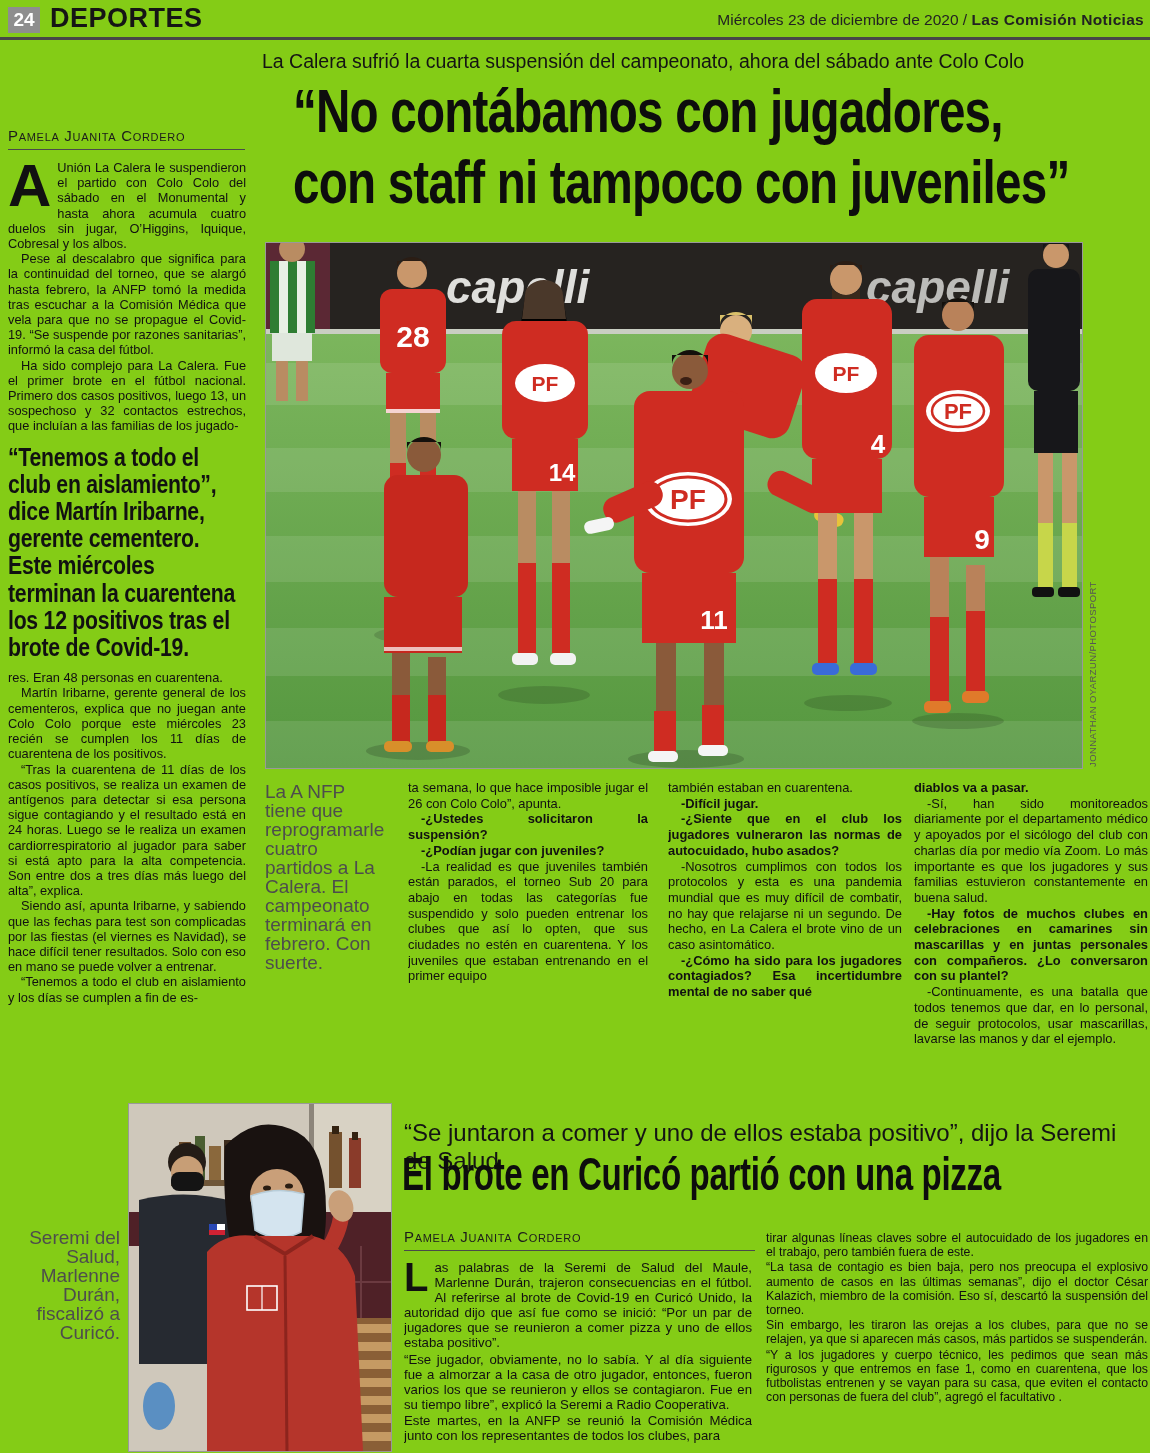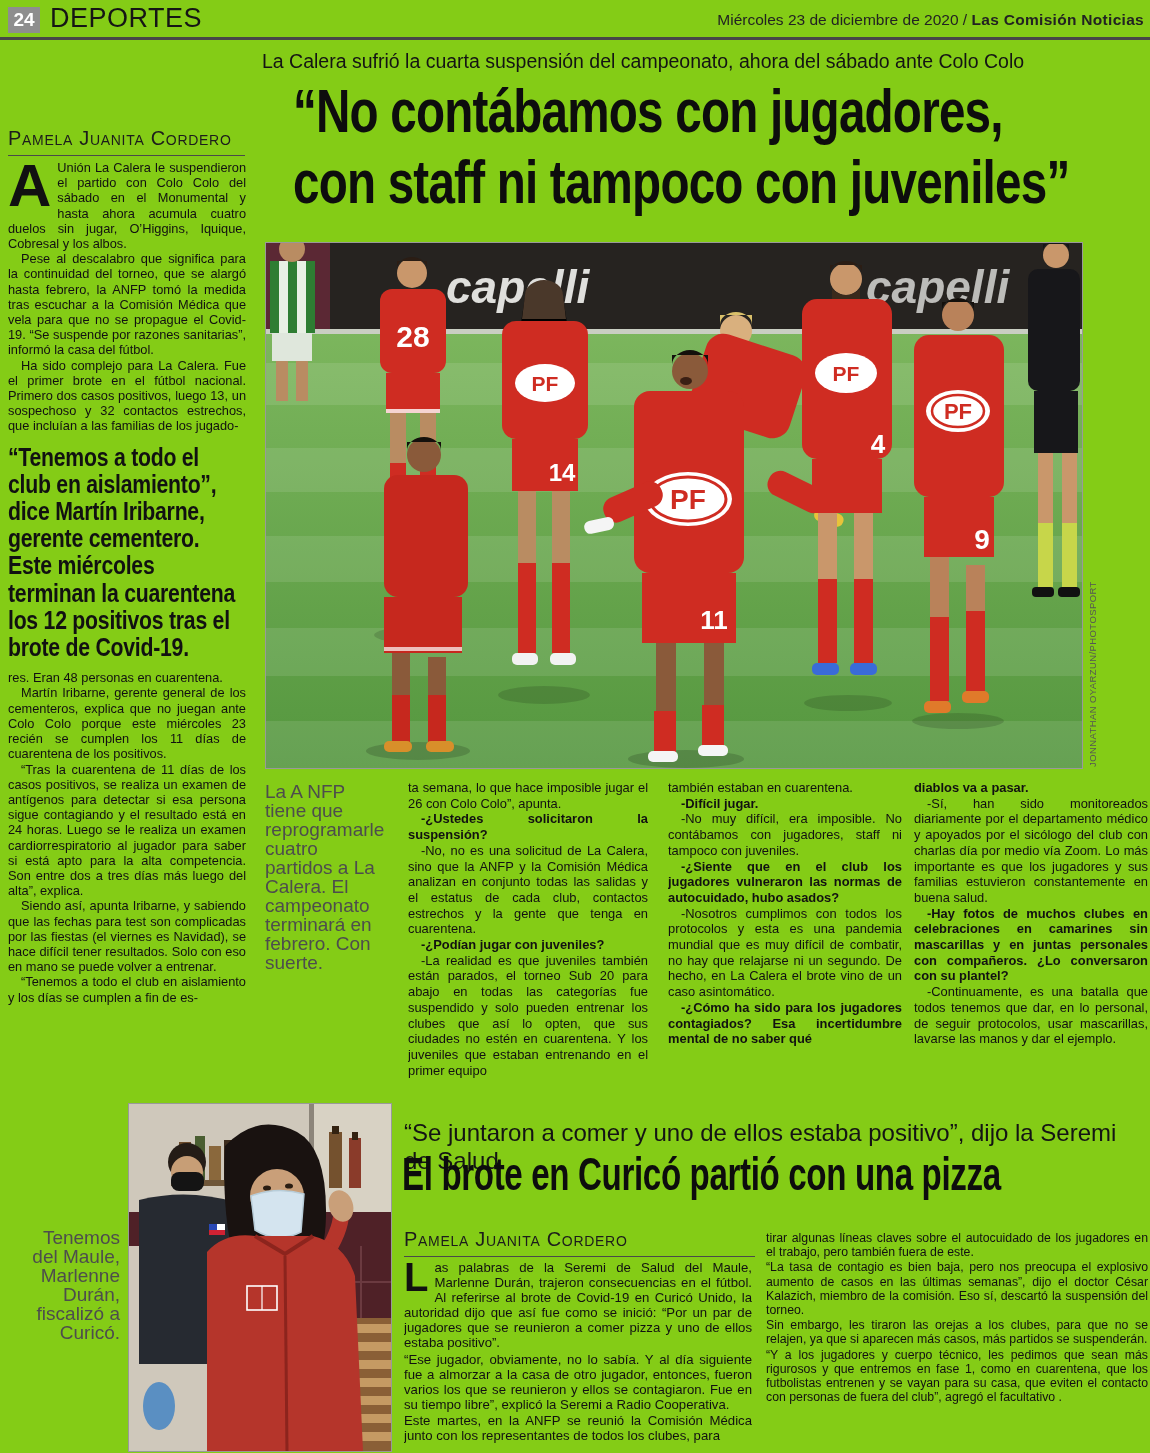--- a/index.html
+++ b/index.html
@@ -2,30 +2,30 @@
 <html lang="es"><head>
 <meta charset="utf-8">
 <style>
   html,body{margin:0;padding:0;background:#ffffff;}
   .page{position:relative;width:1150px;height:1453px;background:#84cc16;overflow:hidden;
         font-family:"Liberation Sans",sans-serif;color:#111;}
   .abs{position:absolute;}
   
   .badge{left:8px;top:7px;width:32px;height:26px;background:#8e8e8e;color:#fff;
          font-weight:bold;font-size:19px;text-align:center;line-height:26px;}
-  .section-title{left:50px;top:3px;font-size:27px;font-weight:400;letter-spacing:.5px;color:#151515;}
+  .section-title{left:50px;top:3px;font-size:27px;font-weight:700;letter-spacing:.5px;color:#151515;}
   .date-line{right:6px;top:11px;font-size:15.5px;color:#222;}
   .date-line b{letter-spacing:.3px;}
   .header-rule{left:0;top:37px;width:1150px;height:3px;background:#474747;}
   
   .kicker1{left:262px;top:50px;width:882px;font-size:19.5px;color:#141414;}
   .headline1{left:253px;top:76px;width:897px;margin-left:40px;}
   .cond{display:inline-block;font-weight:bold;font-size:61px;line-height:71px;
         letter-spacing:-1px;transform:scaleX(.78);transform-origin:0 0;white-space:nowrap;color:#0d0d0d;}
-  .byline{font-variant:small-caps;font-size:20px;letter-spacing:.7px;color:#1c1c1c;
+  .byline{font-variant:small-caps;font-size:15px;letter-spacing:.7px;color:#1c1c1c;
           border-bottom:1.5px solid #4a4a4a;padding-bottom:5px;}
   .byline1{left:8px;top:127px;width:237px;}
   .bodycol{text-align:justify;overflow:hidden;}
   .bodycol p{margin:0;}
   .ind{text-indent:13px;}
   .q{font-weight:bold;}
   .col1{left:8px;top:160px;width:238px;height:932px;font-size:12.8px;line-height:15.2px;}
   .dropcap{float:left;font-weight:bold;padding-right:6px;}
   .dc-a{font-size:60px;line-height:46px;margin-top:3px;}
   .dc-l{font-size:40px;line-height:31px;margin-top:2px;}
@@ -233,28 +233,26 @@
           <rect x="792" y="344" width="22" height="10" rx="4" fill="#111"></rect>
       </g>
     </svg>
   </div>
   <div class="abs credit1">JONNATHAN OYARZUN/PHOTOSPORT</div>
   <div class="abs caption caption1">La A NFP tiene que reprogramarle cuatro partidos a La Calera. El campeonato terminará en febrero. Con suerte.</div>
 
   <div class="abs bodycol qcol col2">
       <p class="">ta semana, lo que hace imposible jugar el 26 con Colo Colo”, apunta.</p>
       <p class="q ind">-¿Ustedes solicitaron la suspensión?</p>
-      <p class="ind">-No, no es una solicitud de La Calera, sino que la ANFP y la Comisión Médica analizan en conjunto todas las salidas y el estatus de cada club, contactos estrechos y la gente que tenga en cuarentena.</p>
       <p class="q ind">-¿Podían jugar con juveniles?</p>
       <p class="ind">-La realidad es que juveniles también están parados, el torneo Sub 20 para abajo en todas las categorías fue suspendido y solo pueden entrenar los clubes que así lo opten, que sus ciudades no estén en cuarentena. Y los juveniles que estaban entrenando en el primer equipo</p>
     </div>
   <div class="abs bodycol qcol col3">
       <p class="">también estaban en cuarentena.</p>
       <p class="q ind">-Difícil jugar.</p>
-      <p class="ind">-No muy difícil, era imposible. No contábamos con jugadores, staff ni tampoco con juveniles.</p>
       <p class="q ind">-¿Siente que en el club los jugadores vulneraron las normas de autocuidado, hubo asados?</p>
       <p class="ind">-Nosotros cumplimos con todos los protocolos y esta es una pandemia mundial que es muy difícil de combatir, no hay que relajarse ni un segundo. De hecho, en La Calera el brote vino de un caso asintomático.</p>
       <p class="q ind">-¿Cómo ha sido para los jugadores contagiados? Esa incertidumbre mental de no saber qué</p>
     </div>
   <div class="abs bodycol qcol col4">
       <p class="q">diablos va a pasar.</p>
       <p class="ind">-Sí, han sido monitoreados diariamente por el departamento médico y apoyados por el sicólogo del club con charlas día por medio vía Zoom. Lo más importante es que los jugadores y sus familias estuvieron constantemente en buena salud.</p>
       <p class="q ind">-Hay fotos de muchos clubes en celebraciones en camarines sin mascarillas y en juntas personales con compañeros. ¿Lo conversaron con su plantel?</p>
       <p class="ind">-Continuamente, es una batalla que todos tenemos que dar, en lo personal, de seguir protocolos, usar mascarillas, lavarse las manos y dar el ejemplo.</p>
     </div>
@@ -321,21 +319,21 @@
         <path d="M198,148 Q214,122 212,104" fill="none" stroke="#b5352b" stroke-width="16" stroke-linecap="round"></path>
         <ellipse cx="212" cy="102" rx="12" ry="16" fill="#c99f79" transform="rotate(-18 212 102)"></ellipse>
         <path d="M78,148 Q96,128 126,132 L184,132 Q216,140 226,172 L234,347 L78,347 Z" fill="#b5352b"></path>
         <path d="M126,132 L156,150 L184,132" fill="none" stroke="#8c241d" stroke-width="4"></path>
         <line x1="156" y1="152" x2="158" y2="347" stroke="#8c241d" stroke-width="3"></line>
         <rect x="118" y="182" width="30" height="24" fill="none" stroke="#ffffff" stroke-width="1.6"></rect>
         <line x1="133" y1="182" x2="133" y2="206" stroke="#ffffff" stroke-width="1.2"></line>
       </g>
     </svg>
   </div>
-  <div class="abs caption caption2">Tenemos del Maule, Marlenne Durán, fiscalizó a Curicó.</div>
+  <div class="abs caption caption2">Seremi del Salud, Marlenne Durán, fiscalizó a Curicó.</div>
 
   <div class="abs kicker2">“Se juntaron a comer y uno de ellos estaba positivo”, dijo la Seremi de Salud</div>
   <div class="abs headline2">
     <div class="cond2">El brote en Curicó partió con una pizza</div>
   </div>
   <div class="abs byline byline2">Pamela Juanita Cordero</div>
 
   <div class="abs bodycol colL">
     <p><span class="dropcap dc-l">L</span><span>as palabras de la Seremi de Salud del Maule, Marlenne Durán, trajeron consecuencias en el fútbol. Al referirse al brote de Covid-19 en Curicó Unido, la autoridad dijo que así fue como se inició: “Por un par de jugadores que se reunieron a comer pizza y uno de ellos estaba positivo”.</span></p>
     <span><p class="">“Ese jugador, obviamente, no lo sabía. Y al día siguiente fue a almorzar a la casa de otro jugador, entonces, fueron varios los que se reunieron y ellos se contagiaron. Fue en su tiempo libre”, explicó la Seremi a Radio Cooperativa.</p><p class="">Este martes, en la ANFP se reunió la Comisión Médica junto con los representantes de todos los clubes, para</p></span>

